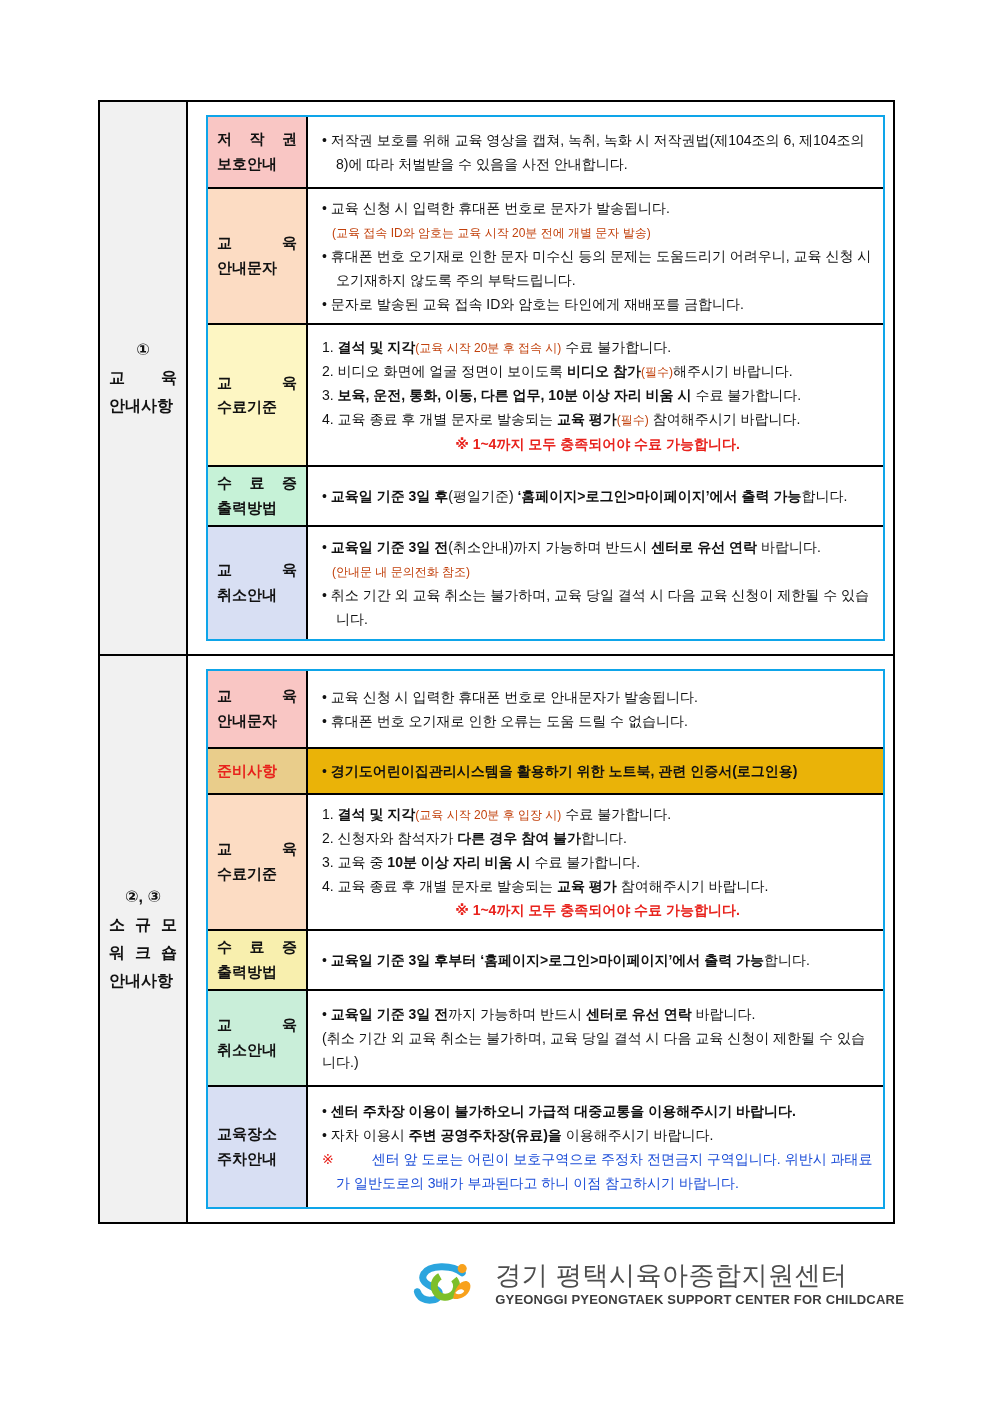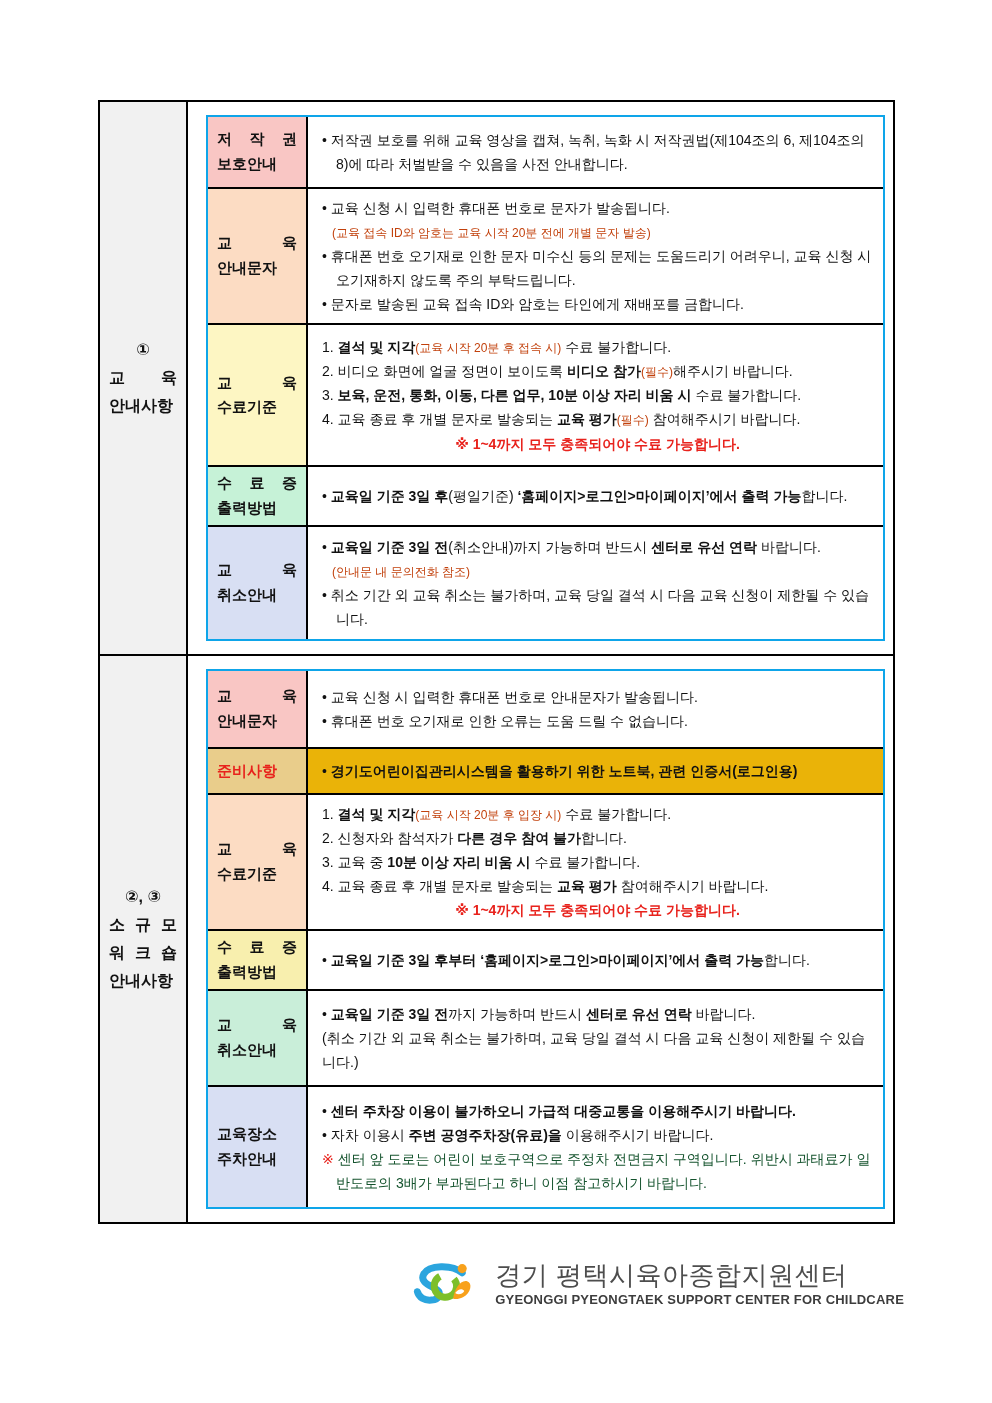--- a/index.html
+++ b/index.html
@@ -19,21 +19,21 @@
   .ilabel{width:100px;box-sizing:border-box;border-right:2px solid #000;display:flex;flex-direction:column;
           justify-content:center;padding:4px 9px;flex-shrink:0;}
   .ilabel .ln{font-weight:bold;font-size:15px;line-height:1.65;text-align:justify;text-align-last:justify;}
   .icontent{flex:1;box-sizing:border-box;padding:7px 10px 7px 14px;display:flex;flex-direction:column;justify-content:center;}
   .icontent .ln{font-size:14px;line-height:1.72;text-align:left;}
   .ln.hang{padding-left:14px;text-indent:-14px;}
   .ln.ind{padding-left:10px;}
   .ln.center{text-align:center;}
   span.b{font-weight:bold;}
   span.blue{color:#c2410c;}
-  span.navy{color:#14532d;}
+  span.navy{color:#1d4ed8;margin-left:34px;}
   span.red{color:#e8221c;}
   span.s{font-size:12px;}
   span.u{text-decoration-color:#e05a50;text-decoration-thickness:1.5px;text-underline-offset:3px;}
   .ilabel .ln.redtxt{color:#e8221c;}
   
   .sec1 .irow:nth-of-type(1){min-height:70px;}
   .sec1 .irow:nth-of-type(2){min-height:130px;}
   .sec1 .irow:nth-of-type(3){min-height:140px;}
   .sec1 .irow:nth-of-type(4){min-height:42px;}
   .sec1 .irow:nth-of-type(5){min-height:112px;}

